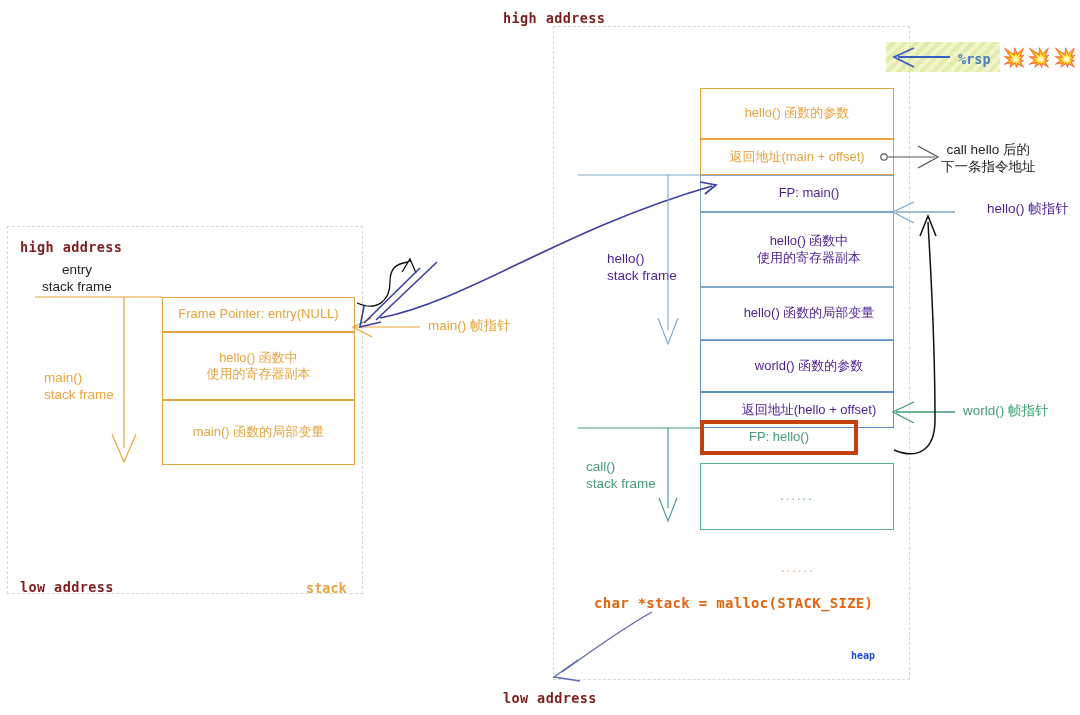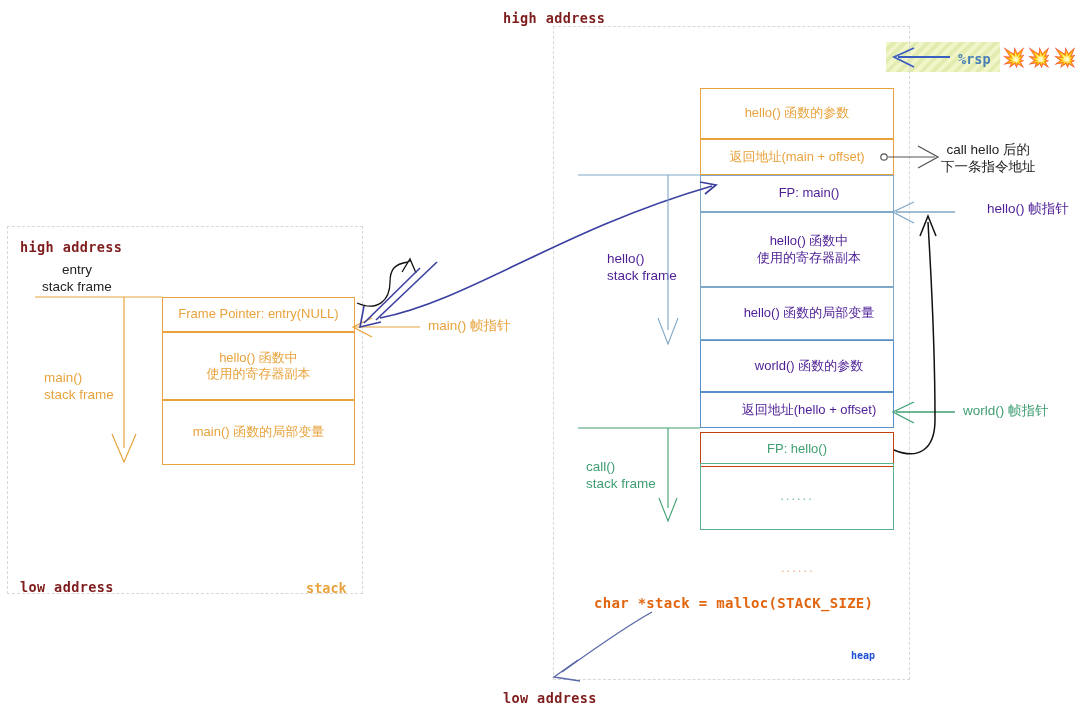--- a/index.html
+++ b/index.html
@@ -93,21 +93,21 @@
     <div class="cell c-orange" style="left:0;top:0;width:194px;height:51px;border:1px solid #e8a33d;">hello() 函数的参数</div>
     <div class="cell c-orange" style="left:0;top:51px;width:194px;height:36px;border:1px solid #e8a33d;">返回地址(main + offset)</div>
     <div class="cell c-blue" style="left:0;top:87px;width:194px;height:37px;border:1px solid #7fa8c9;">FP: main()</div>
     <div class="cell c-blue" style="left:0;top:124px;width:194px;height:75px;border:1px solid #7fa8c9;flex-direction:column;">
       <div>hello() 函数中</div>
       <div>使用的寄存器副本</div>
     </div>
     <div class="cell c-blue" style="left:0;top:199px;width:194px;height:53px;border:1px solid #7fa8c9;">hello() 函数的局部变量</div>
     <div class="cell c-blue" style="left:0;top:252px;width:194px;height:52px;border:1px solid #5b8fc9;">world() 函数的参数</div>
     <div class="cell c-blue" style="left:0;top:304px;width:194px;height:36px;border:1px solid #5b8fc9;">返回地址(hello + offset)</div>
-    <div class="cell c-green" style="left:0;top:344px;width:194px;height:35px;border:1px solid #c2410c;">FP: hello()</div>
+    <div class="cell c-green" style="left:0;top:332px;width:158px;height:35px;border:4px solid #c2410c;">FP: hello()</div>
     <div class="cell" style="left:0;top:375px;width:194px;height:67px;border:1px solid #59b08a;color:#7fbfa0;letter-spacing:2px;">......</div>
   </div>
 
   <div class="lbl" style="left:781px;top:560px;color:#e9b08a;font-size:13px;letter-spacing:2px;">......</div>
 
   <div class="lbl c-dark" style="left:941px;top:142px;font-size:13.5px;">
     <div>call hello 后的</div>
     <div>下一条指令地址</div>
   </div>
 

